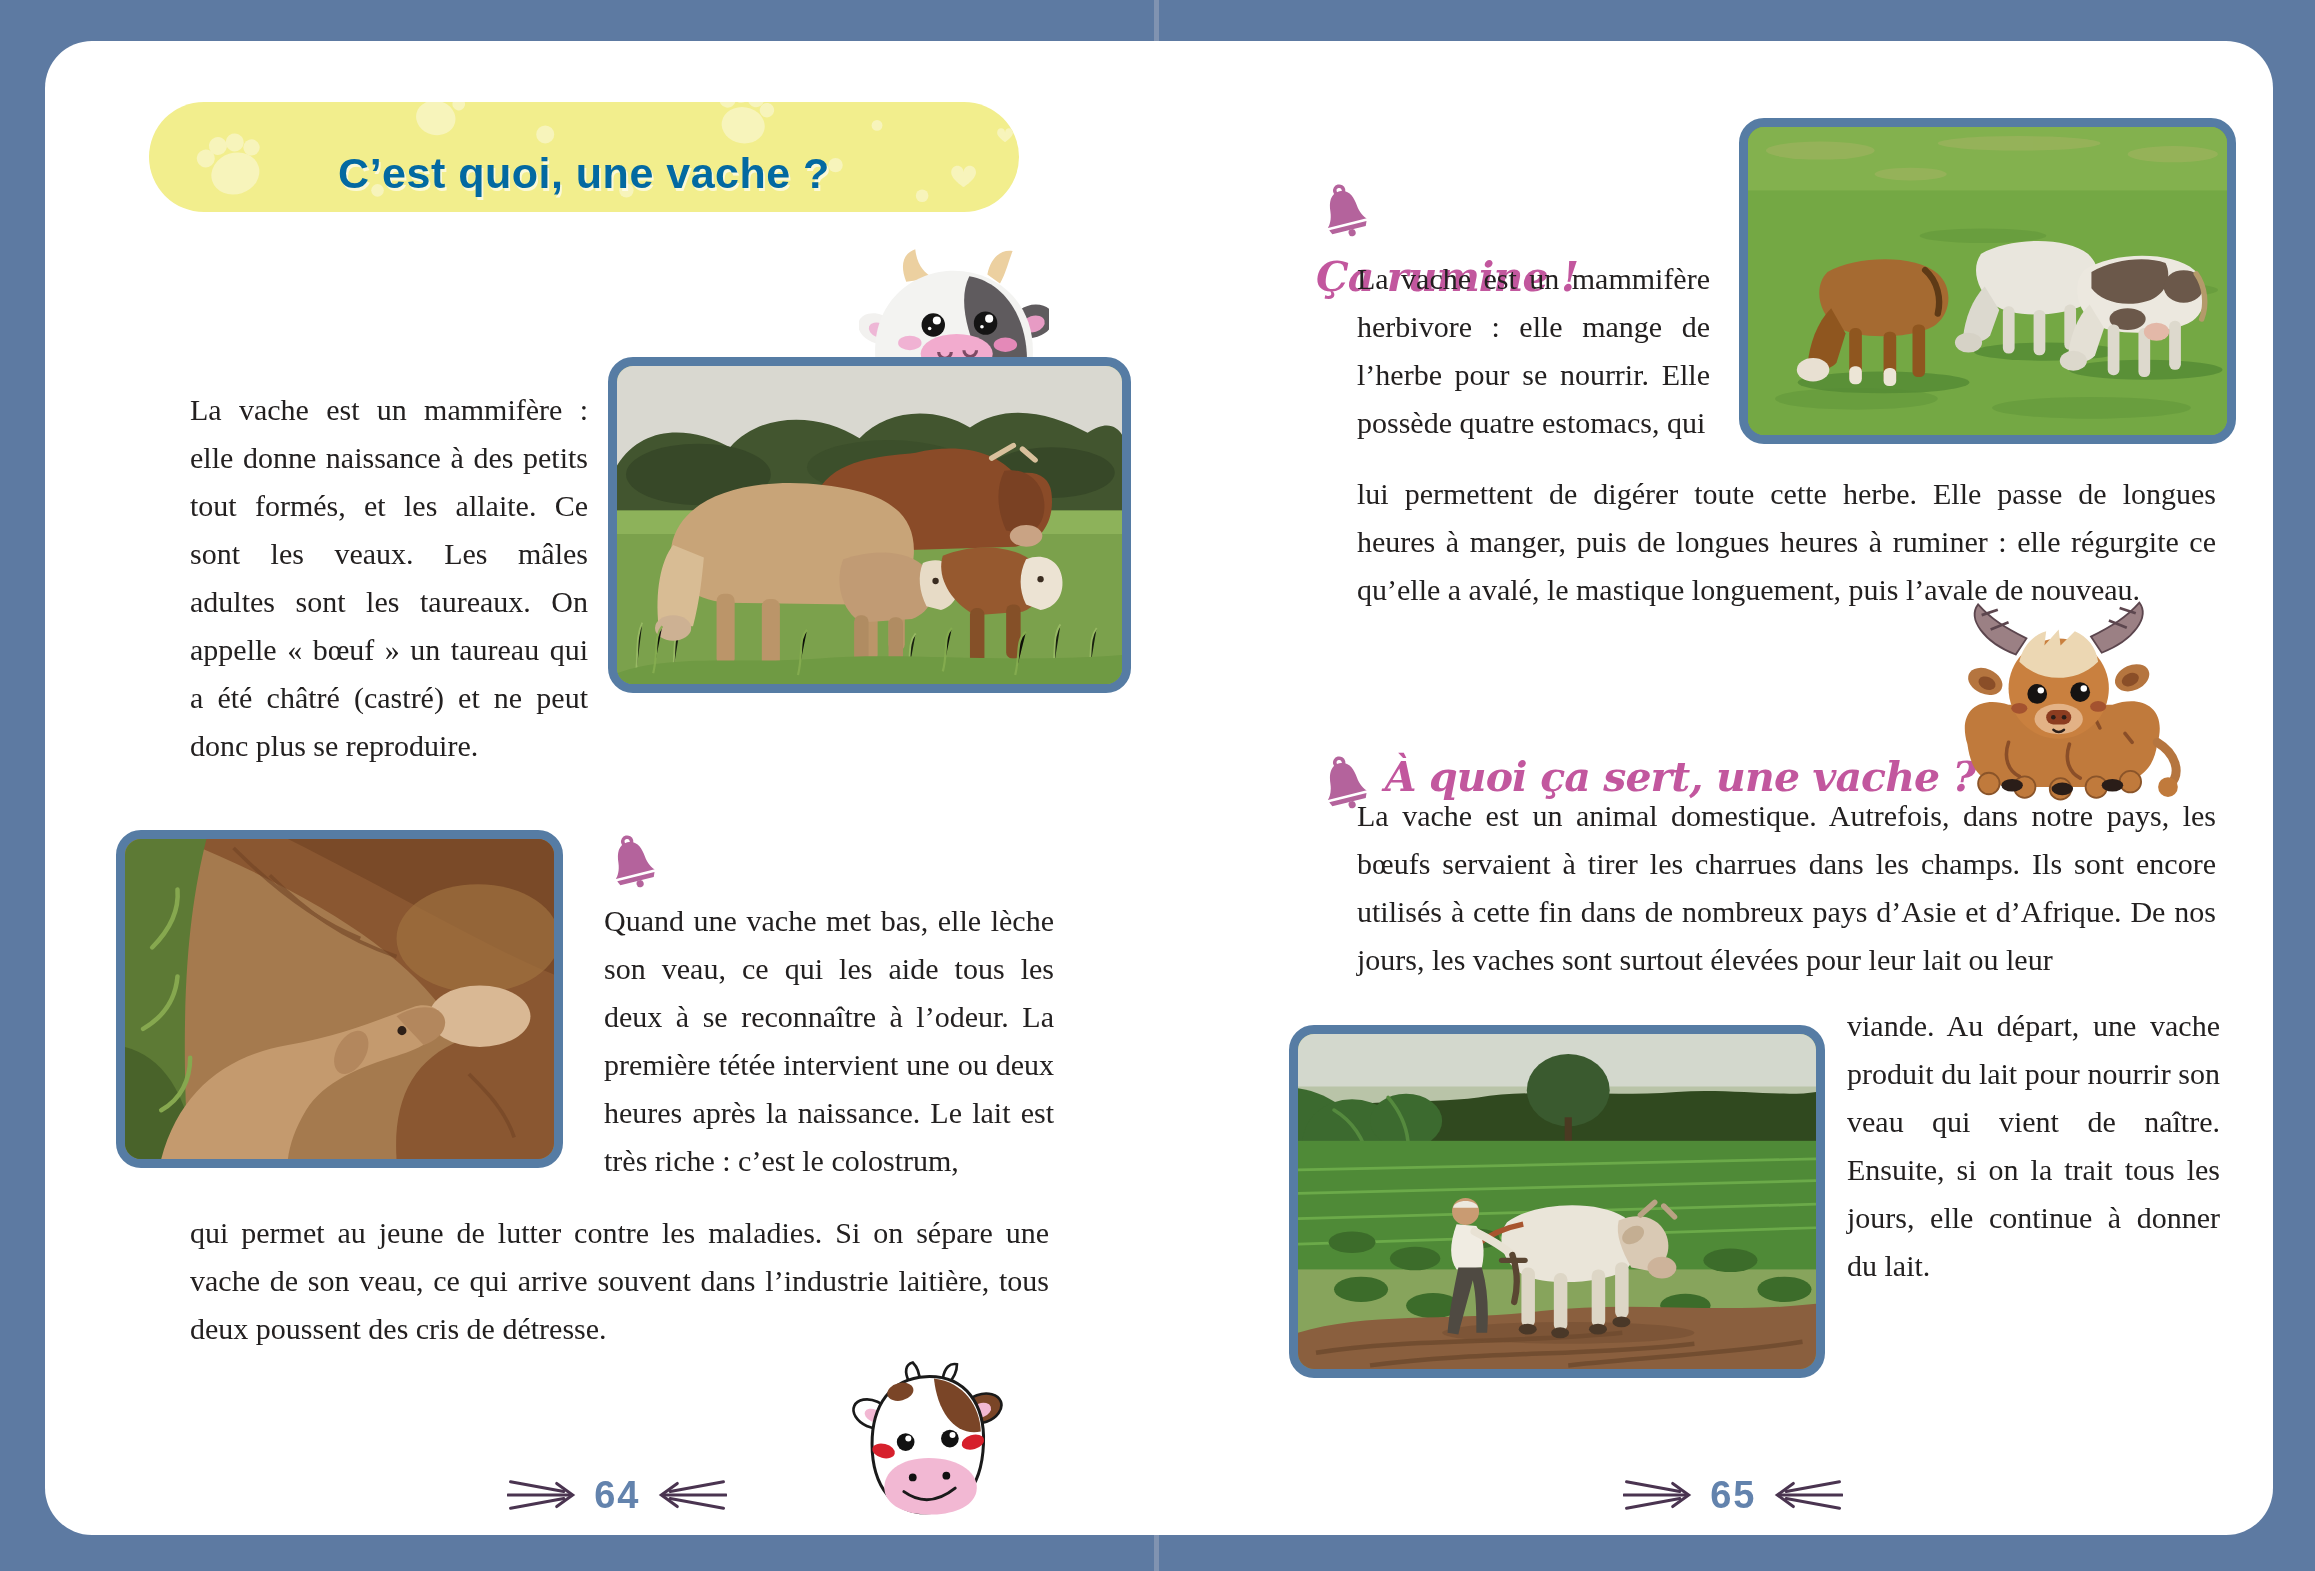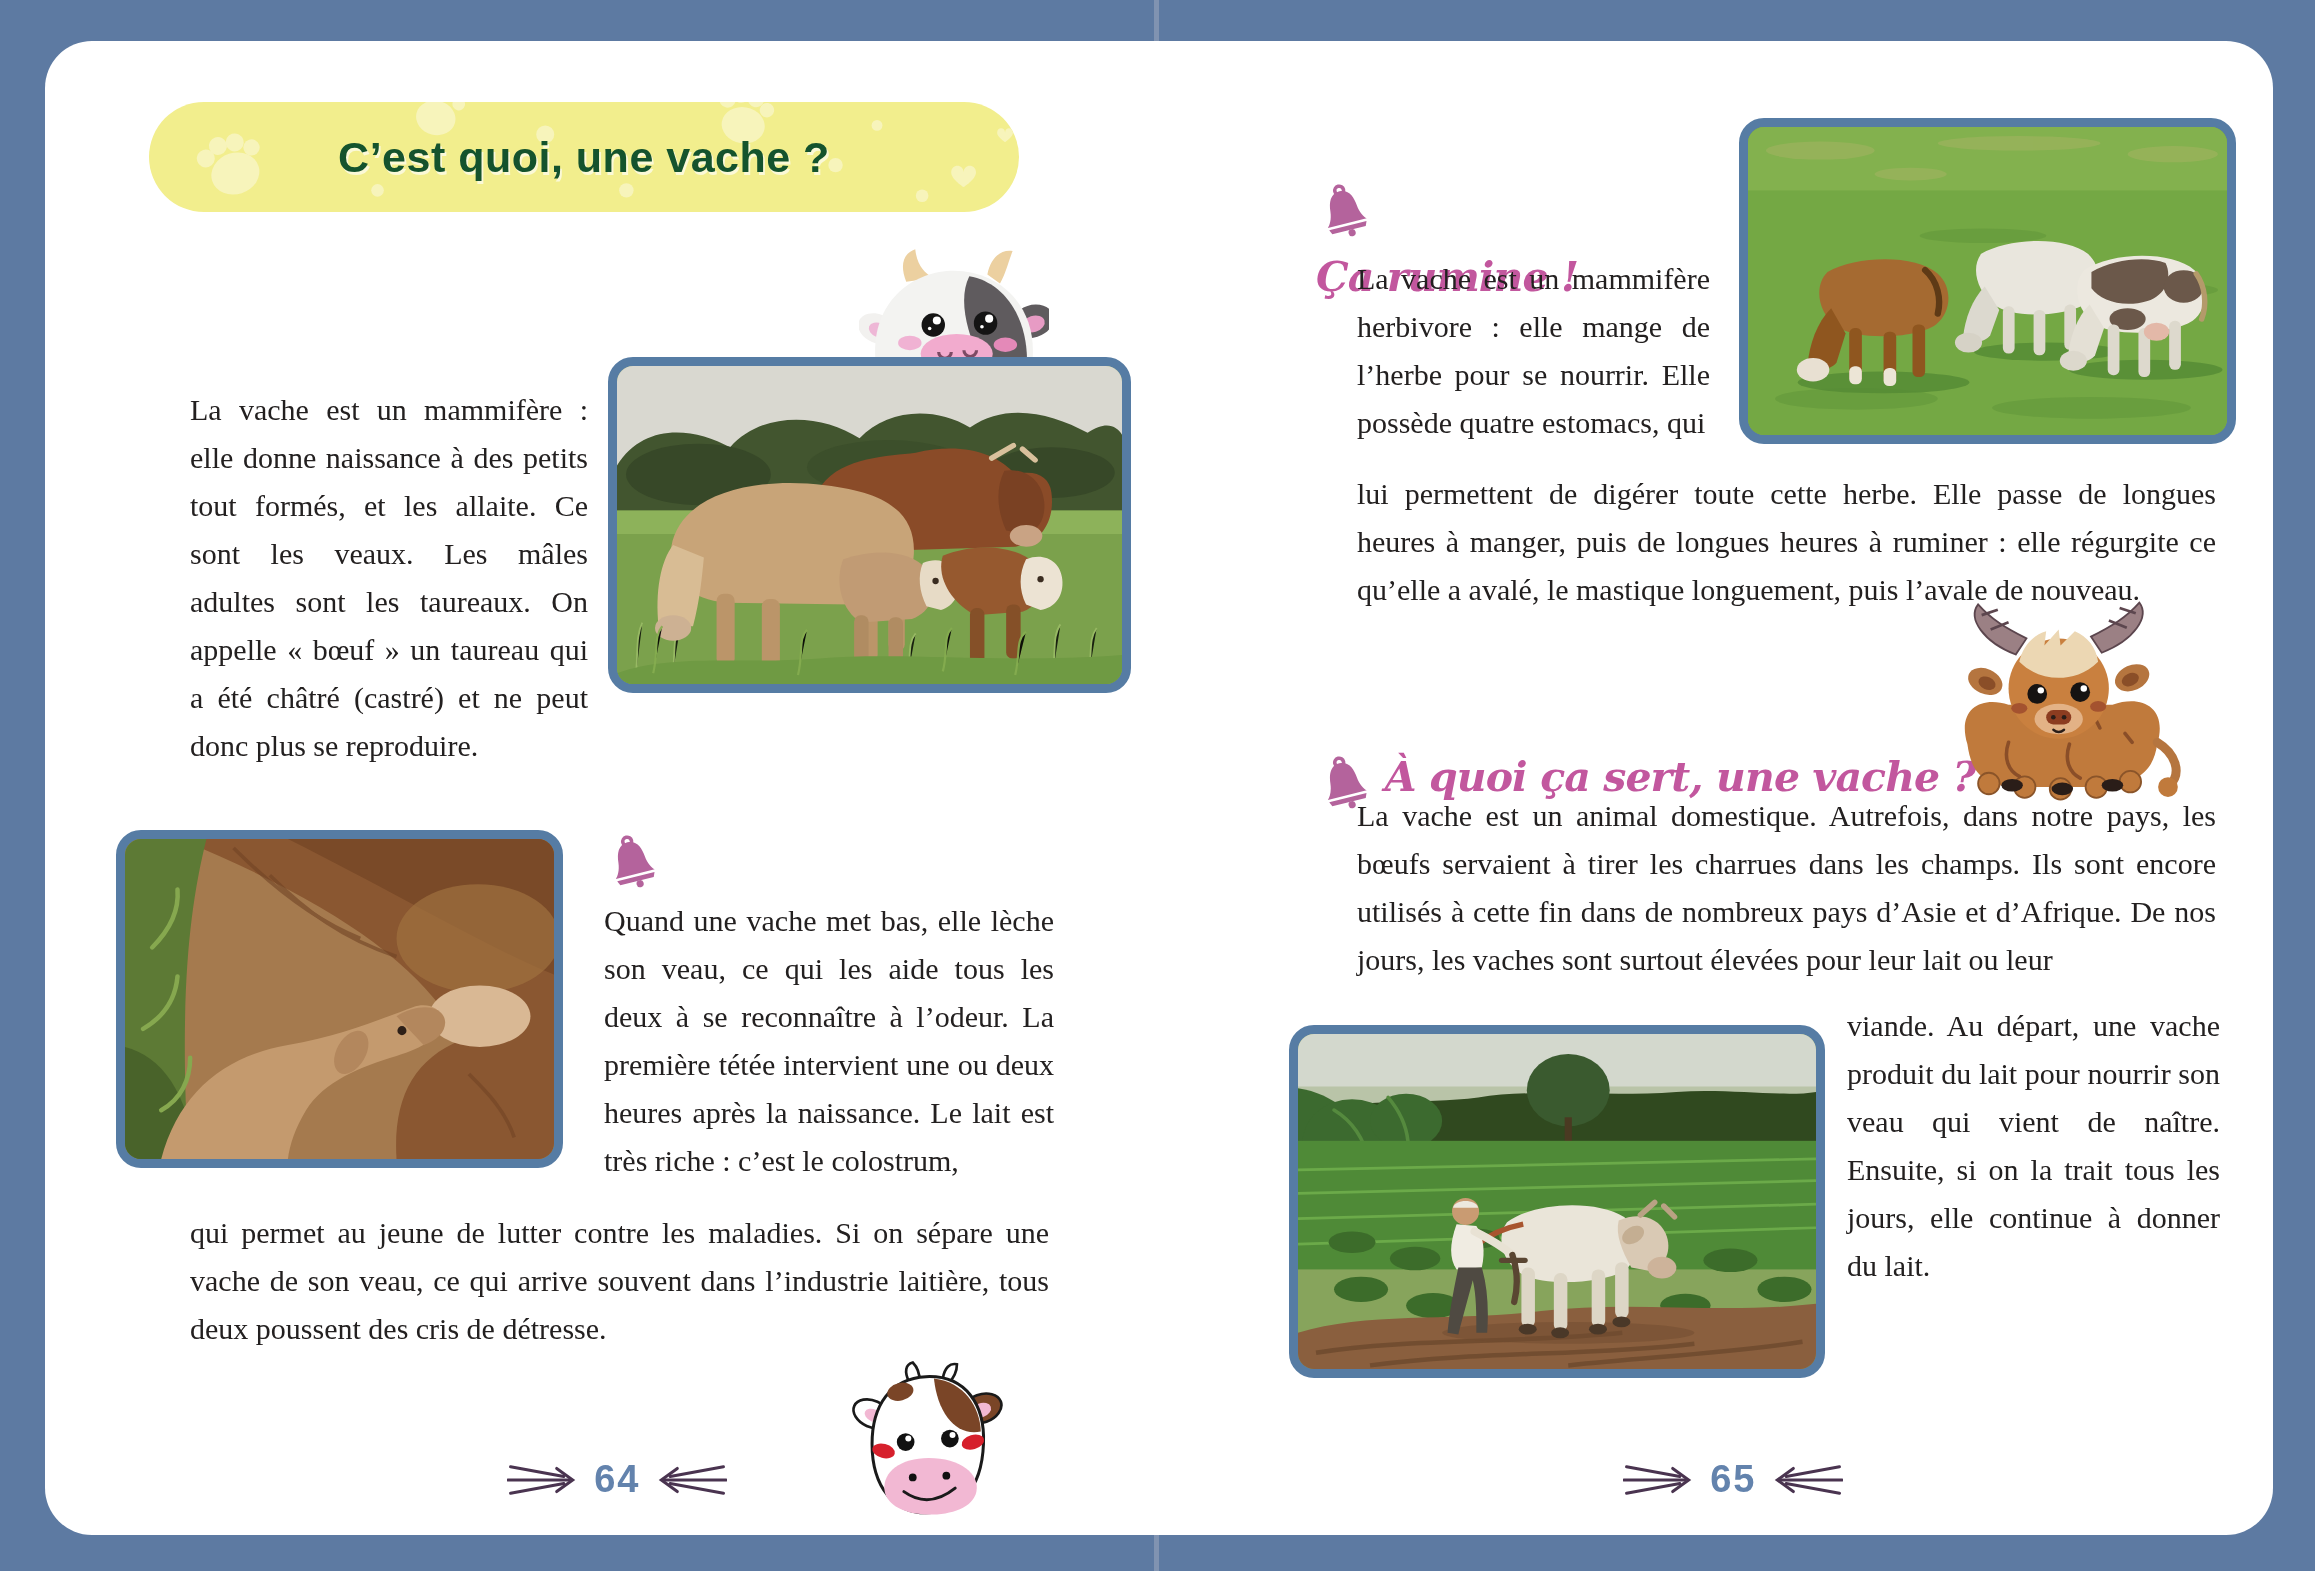--- a/index.html
+++ b/index.html
@@ -7,40 +7,40 @@
        font-family:"Liberation Sans",sans-serif;}
   #stage{position:absolute;left:0;top:0;width:2316px;height:1571px;}
   .sheet{position:absolute;left:45px;top:41px;width:2228px;height:1494px;
          background:#ffffff;border-radius:47px;}
   .seam{position:absolute;left:1154px;width:5.4px;background:#8093b1;}
   .seam.top{top:0;height:41px;}
   .seam.bottom{top:1535px;height:36px;}
 
   .banner{position:absolute;left:149px;top:102px;width:870px;height:110px;
           background:#f2ee8d;border-radius:55px;overflow:hidden;}
-  .banner-title{position:absolute;left:0;top:0;width:100%;height:100%;
+  .banner-title{position:absolute;left:0;top:16px;width:100%;height:100%;
           display:flex;align-items:center;justify-content:center;
           font-family:"Liberation Sans",sans-serif;font-weight:bold;font-size:43px;
-          color:#14532d;letter-spacing:0.5px;text-shadow:1.8px 2.7px 0 rgba(255,255,255,.65);}
+          color:#0369a1;letter-spacing:0.5px;text-shadow:1.8px 2.7px 0 rgba(255,255,255,.65);}
 
   .script-heading{position:absolute;display:flex;align-items:flex-start;gap:12.7px;}
   .script-heading .txt{font-family:"DejaVu Serif",serif;font-style:italic;font-weight:bold;
           font-size:41px;line-height:52px;color:#c2579e;letter-spacing:-0.9px;white-space:nowrap;}
   .bell{width:56px;height:58px;flex:0 0 auto;margin-top:1.8px;}
 
   .body-text{position:absolute;font-family:"Liberation Serif",serif;font-size:30px;
           line-height:48px;color:#232020;text-align:justify;}
 
   .photo{position:absolute;border:9px solid #567ca4;border-radius:25px;overflow:hidden;
           background:#87a45c;}
   .photo svg{display:block;width:100%;height:100%;}
 
   .mascot{position:absolute;}
 
-  .pagenum-row{position:absolute;display:flex;align-items:flex-end;gap:16.3px;}
+  .pagenum-row{position:absolute;display:flex;align-items:flex-start;gap:16.3px;margin-top:16px;}
   .page-num{font-family:"Liberation Sans",sans-serif;font-weight:bold;font-size:38px;
           color:#6383ad;letter-spacing:1.8px;}
   .fan{width:71px;height:42px;}
 </style>
 </head>
 <body>
 
 <div id="stage">
 
   <div class="sheet"></div>

